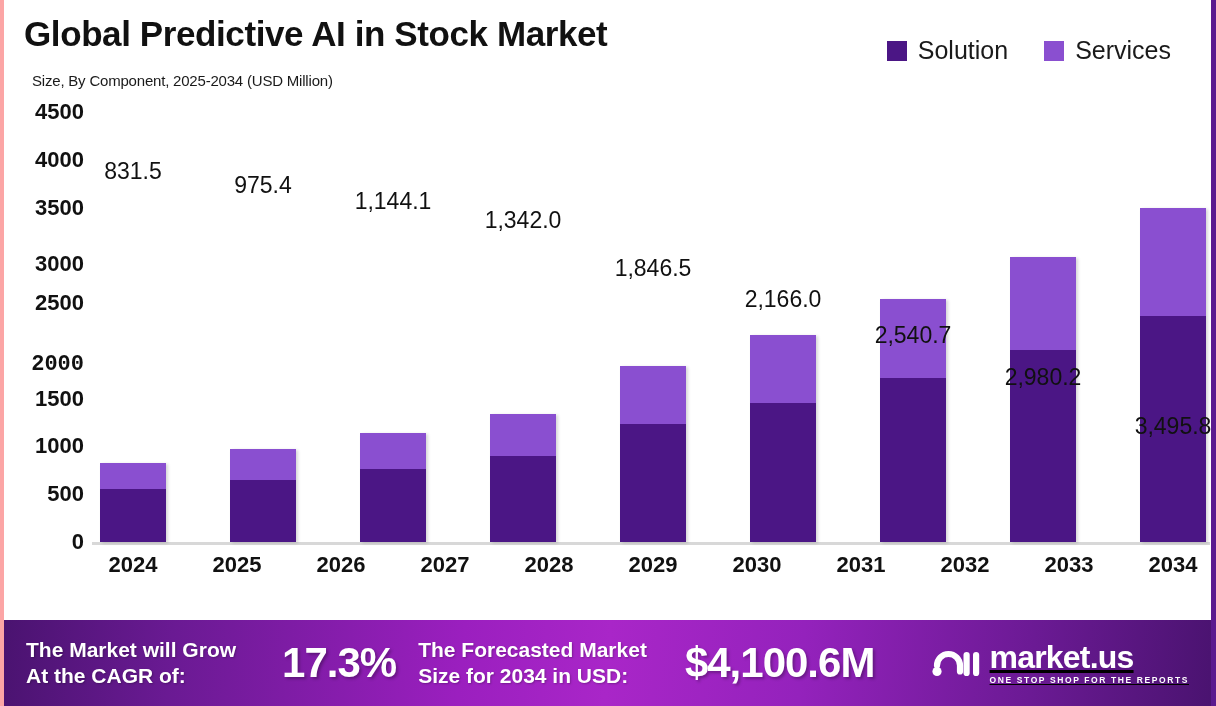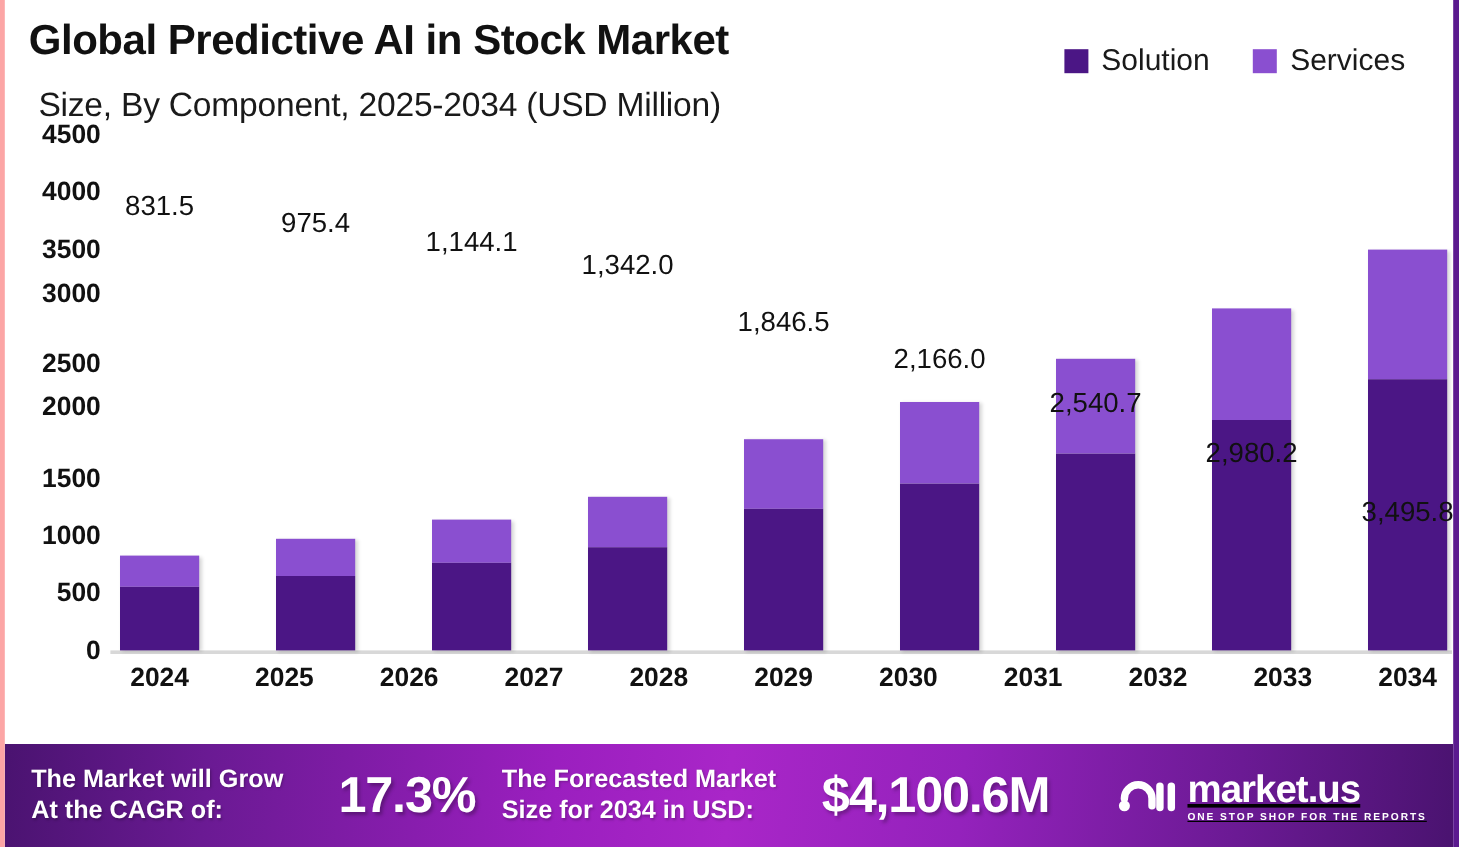--- a/index.html
+++ b/index.html
@@ -36,21 +36,21 @@
     font-size: 35px;
     font-weight: bold;
     color: #111111;
     letter-spacing: -0.4px;
     white-space: nowrap;
   }
   .subtitle {
     position: absolute;
     left: 28px;
     top: 72px;
-    font-size: 28px;
+    font-size: 15px;
     font-weight: normal;
     color: #1a1a1a;
     letter-spacing: -0.2px;
     white-space: nowrap;
   }
 
   
   .legend {
     position: absolute;
     right: 40px;
@@ -253,23 +253,23 @@
       </div>
     </div>
   </div>
 
   <div class="plot">
     <div class="y-axis" id="y-axis">
         <div class="y-tick" style="top: 430px;">0</div>
         <div class="y-tick" style="top: 382.222px;">500</div>
         <div class="y-tick" style="top: 334.444px;">1000</div>
         <div class="y-tick" style="top: 286.667px;">1500</div>
-        <div class="y-tick" style="top: 227px;">2000</div>
+        <div class="y-tick" style="top: 252px; font-family: Liberation Mono, monospace;">2000</div>
         <div class="y-tick" style="top: 191.111px;">2500</div>
-        <div class="y-tick" style="top: 133px;">3000</div>
+        <div class="y-tick" style="top: 152px;">3000</div>
         <div class="y-tick" style="top: 95.5556px;">3500</div>
         <div class="y-tick" style="top: 47.7778px;">4000</div>
         <div class="y-tick" style="top: 0px;">4500</div>
       </div>
     <div class="grid-baseline"></div>
     <div class="bars" id="bars">
         <div class="bar-col">
           <div class="bar-total-label" style="bottom: 356.546px;">831.5</div>
           <div class="bar-stack" style="height: 79.4544px;">
             <div class="seg-services" style="height: 26.4211px; background: rgb(138, 79, 208);"></div>

